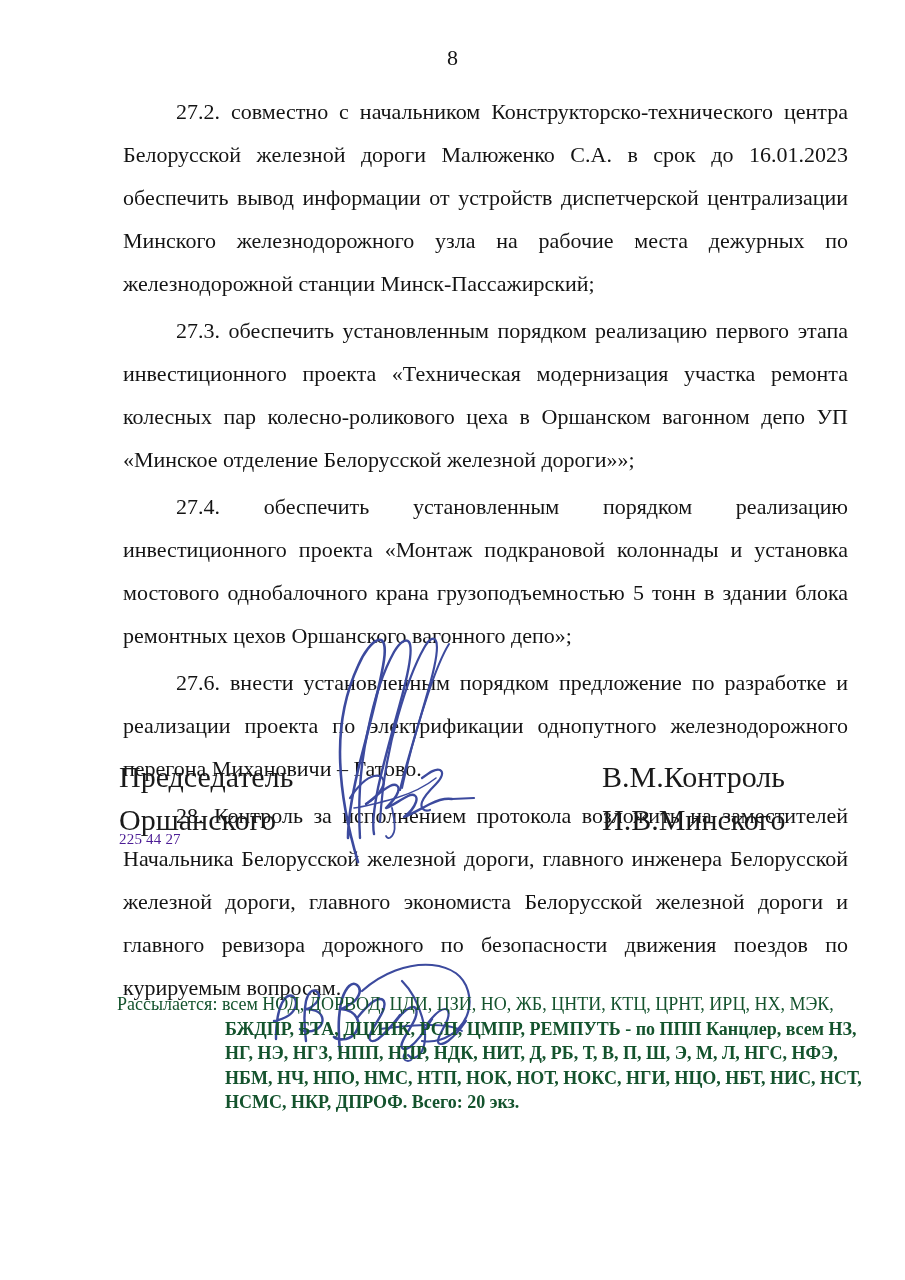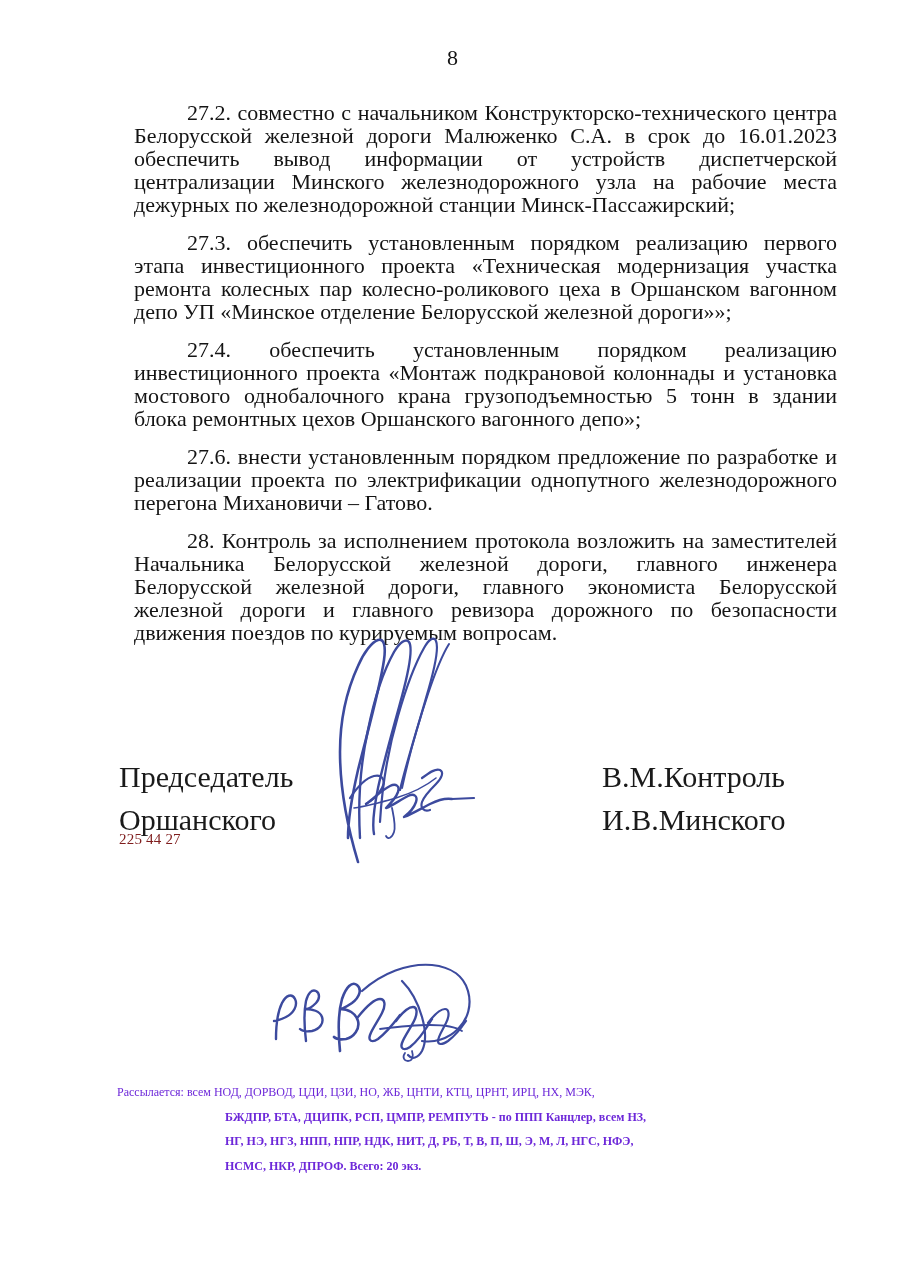--- a/index.html
+++ b/index.html
@@ -30,25 +30,25 @@
   }
 
   
   .body-block {
     position: absolute;
     left: 119px;
     top: 86px;
     width: 733px;
   }
   .para {
-    margin: 15px;
+    margin: 4px;
     text-align: justify;
     text-indent: 53px;
     font-size: 22px;
-    line-height: 23px;
+    line-height: 43px;
     color: #141414;
     -webkit-hyphens: none;
     hyphens: none;
   }
   .para:last-child { text-align: justify; }
 
   
   .sign-block {
     position: absolute;
     left: 119px;
@@ -73,32 +73,32 @@
     top: 0;
     white-space: nowrap;
   }
   .phone {
     position: absolute;
     left: 119px;
     top: 830px;
     font-size: 15px;
     line-height: 18px;
     letter-spacing: 0.2px;
-    color: #7f1d1d;
+    color: #4c1d95;
   }
 
   
   .distribution {
     position: absolute;
     left: 117px;
-    top: 1080px;
+    top: 992px;
     width: 740px;
-    font-size: 12px;
+    font-size: 18px;
     line-height: 24.5px;
-    color: #6d28d9;
+    color: #14532d;
     text-indent: 0;
   }
   .distribution .dline {
     white-space: nowrap;
   }
   .distribution .dline.indented {
     padding-left: 108px;
     font-weight: bold;
   }
 
@@ -193,16 +193,17 @@
                C 156 103, 150 105, 146 100" stroke-width="2.2"></path>
       <path d="M118 74 C 134 72, 152 70, 168 70 C 182 70, 194 72, 200 76" stroke-width="1.8"></path>
       <path d="M150 96 C 152 102, 150 106, 146 106 C 142 106, 140 102, 143 98" stroke-width="1.8"></path>
     </svg>
   </div>
 
   <div class="distribution">
     <div class="dline">Рассылается: всем НОД, ДОРВОД, ЦДИ, ЦЗИ, НО, ЖБ, ЦНТИ, КТЦ, ЦРНТ, ИРЦ, НХ, МЭК,</div>
     <div class="dline indented">БЖДПР, БТА, ДЦИПК, РСП, ЦМПР, РЕМПУТЬ - по ППП Канцлер, всем НЗ,</div>
     <div class="dline indented">НГ, НЭ, НГЗ, НПП, НПР, НДК, НИТ, Д, РБ, Т, В, П, Ш, Э, М, Л, НГС, НФЭ,</div>
+    <div class="dline indented">НБМ, НЧ, НПО, НМС, НТП, НОК, НОТ, НОКС, НГИ, НЦО, НБТ, НИС, НСТ,</div>
     <div class="dline indented">НСМС, НКР, ДПРОФ. Всего: 20 экз.</div>
   </div>
 
 </div>
 
 </body></html>

